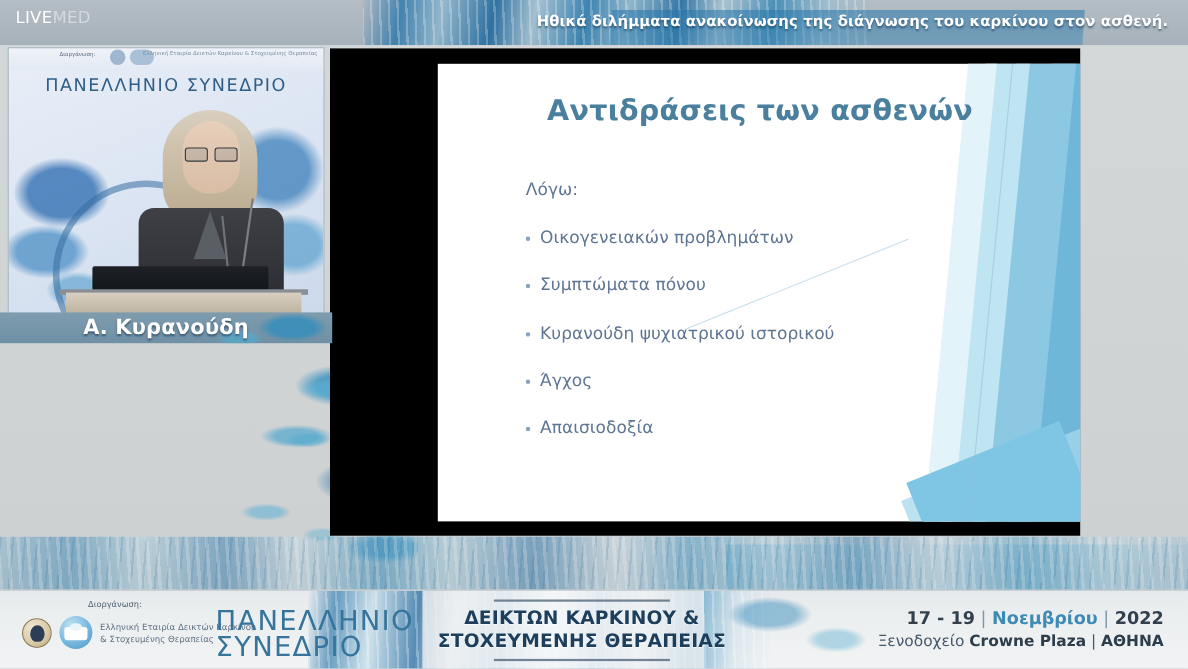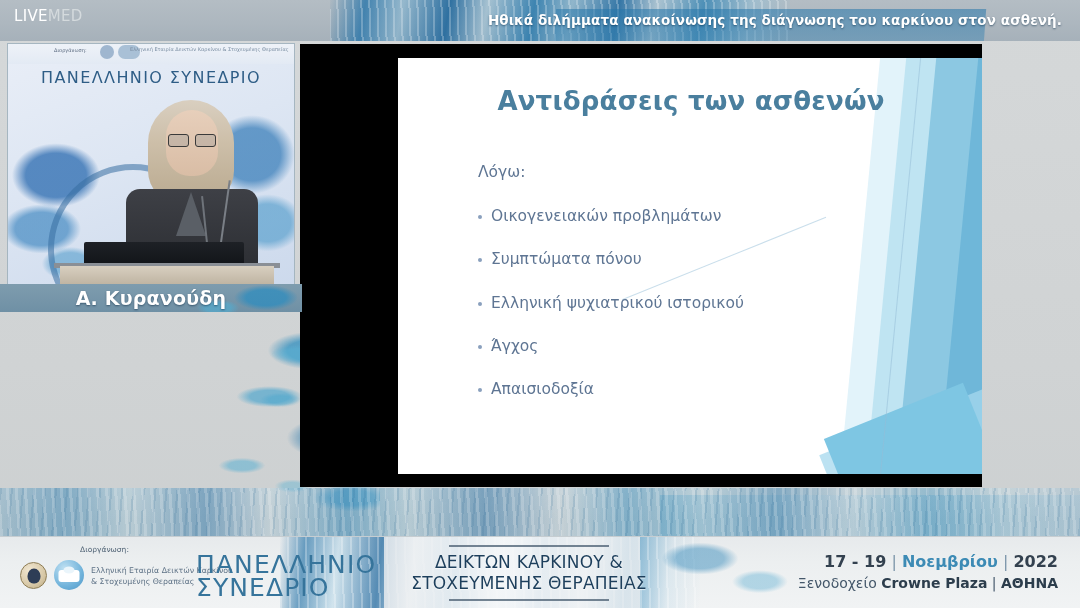--- a/index.html
+++ b/index.html
@@ -328,21 +328,21 @@
     color:#36749b; font-size:25px; line-height:23px; letter-spacing:1.1px;
     text-align:left;
   }
   #ft-center {
     position:absolute; left:384px; top:8px; width:290px; z-index:4; text-align:center;
   }
   #ft-center .rule { height:2px; background:#5c6f80; width:160px; margin:0 auto; opacity:.85; }
   #ft-center .rule.top { margin-bottom:5px; }
   #ft-center .rule.bot { margin-top:5px; }
   #ft-center .ln {
-    color:#1d3f5c; font-size:17px; font-weight:normal; line-height:21px; letter-spacing:.2px;
+    color:#1d3f5c; font-size:17px; font-weight:bold; line-height:21px; letter-spacing:.2px;
     text-shadow:0 1px 1px rgba(255,255,255,.7);
   }
   #ft-right { position:absolute; right:22px; top:14px; z-index:3; text-align:right; }
   #ft-date { font-size:16px; line-height:22px; color:#2f3e4d; }
   #ft-date .num { color:#33414f; font-weight:bold; }
   #ft-date .mon { color:#3d8bb5; font-weight:bold; }
   #ft-date .sep { color:#7d97ab; font-weight:normal; }
   #ft-venue { font-size:14px; line-height:20px; color:#44576a; }
   #ft-venue .b { font-weight:bold; color:#2c3d4c; }
 </style>
@@ -414,21 +414,21 @@
         <div class="bullet">
           <span class="dot"></span>
           <span>Οικογενειακών προβλημάτων</span>
         </div>
         <div class="bullet">
           <span class="dot"></span>
           <span>Συμπτώματα πόνου</span>
         </div>
         <div class="bullet">
           <span class="dot"></span>
-          <span>Ελληνική ψυχιατρικού ιστορικού</span>
+          <span>Κυρανούδη ψυχιατρικού ιστορικού</span>
         </div>
         <div class="bullet">
           <span class="dot"></span>
           <span>Άγχος</span>
         </div>
         <div class="bullet">
           <span class="dot"></span>
           <span>Απαισιοδοξία</span>
         </div>
       </div>

